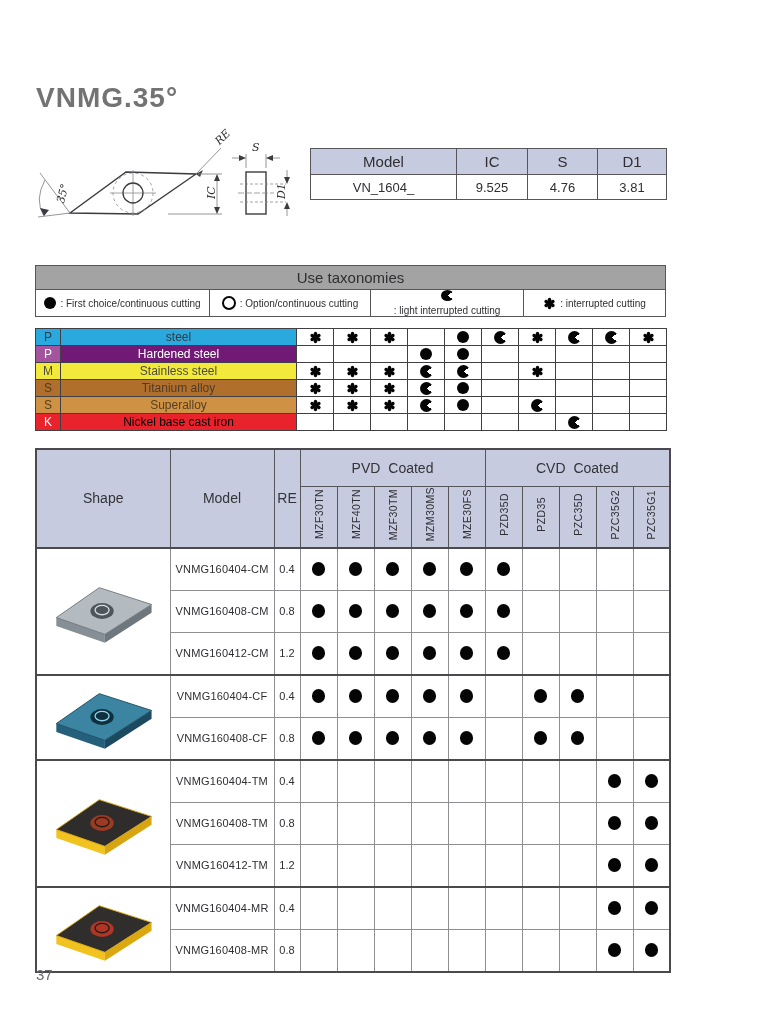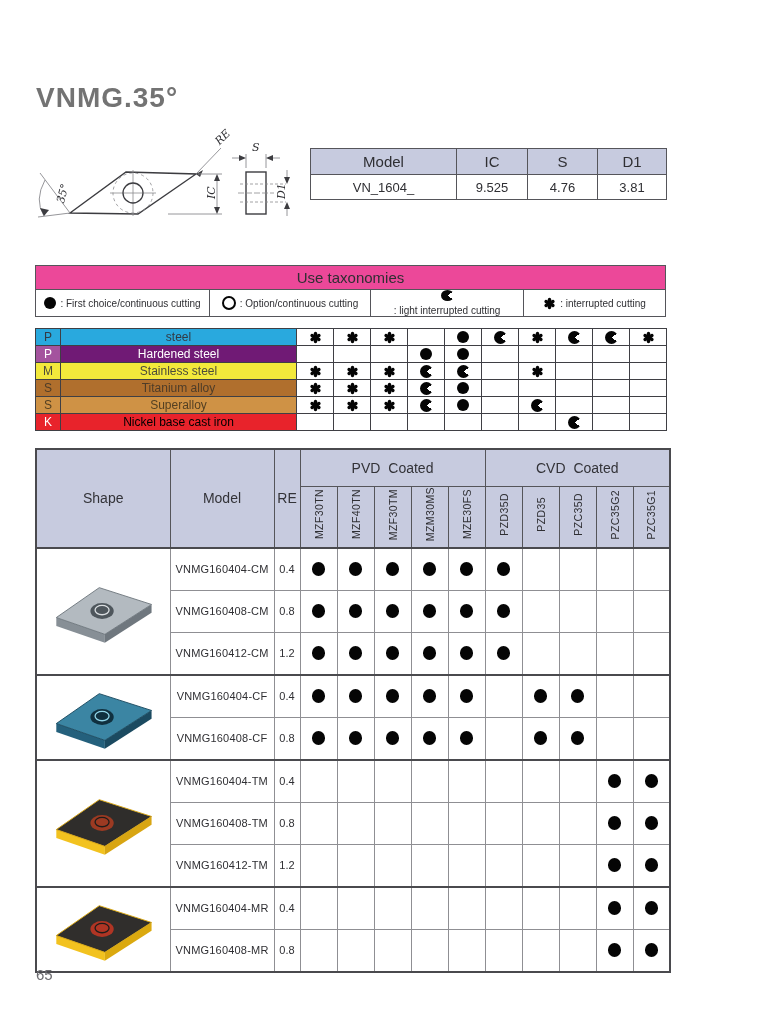--- a/index.html
+++ b/index.html
@@ -16,21 +16,21 @@
 
   
   table{border-collapse:collapse;table-layout:fixed;}
   .spec{position:absolute;left:310px;top:148px;width:356px;}
   .spec th,.spec td{border:1px solid #55555a;text-align:center;vertical-align:middle;padding:0;}
   .spec th{background:#c7cbdf;height:25px;font-size:15px;font-weight:500;color:#2f2f33;}
   .spec td{height:24px;font-size:13px;}
 
   
   .tax{position:absolute;left:35px;top:265px;width:631px;}
-  .tax-title{border:1px solid #55555a;background:#ec4899;height:23px;line-height:23px;
+  .tax-title{border:1px solid #55555a;background:#a3a3a3;height:23px;line-height:23px;
              text-align:center;font-size:15px;}
   .tax-cells{display:flex;border:1px solid #55555a;border-top:none;height:26px;}
   .tax-cell{display:flex;align-items:center;justify-content:center;gap:4px;
             border-right:1px solid #55555a;font-size:10px;white-space:nowrap;}
   .tax-cell:last-child{border-right:none;}
   .tax-cell:nth-child(1){width:173px;}
   .tax-cell:nth-child(2){width:160px;}
   .tax-cell:nth-child(3){width:152px;flex-direction:column;}
   .tax-cell:nth-child(4){flex:1;}
 
@@ -585,14 +585,14 @@
           <td></td>
           <td></td>
           <td></td>
           <td></td>
           <td><span class="dot"></span></td>
           <td><span class="dot"></span></td>
         </tr>
       </tbody>
   </table>
 
-  <div class="pageno">65</div>
+  <div class="pageno">37</div>
 </div>
 
 </body></html>

